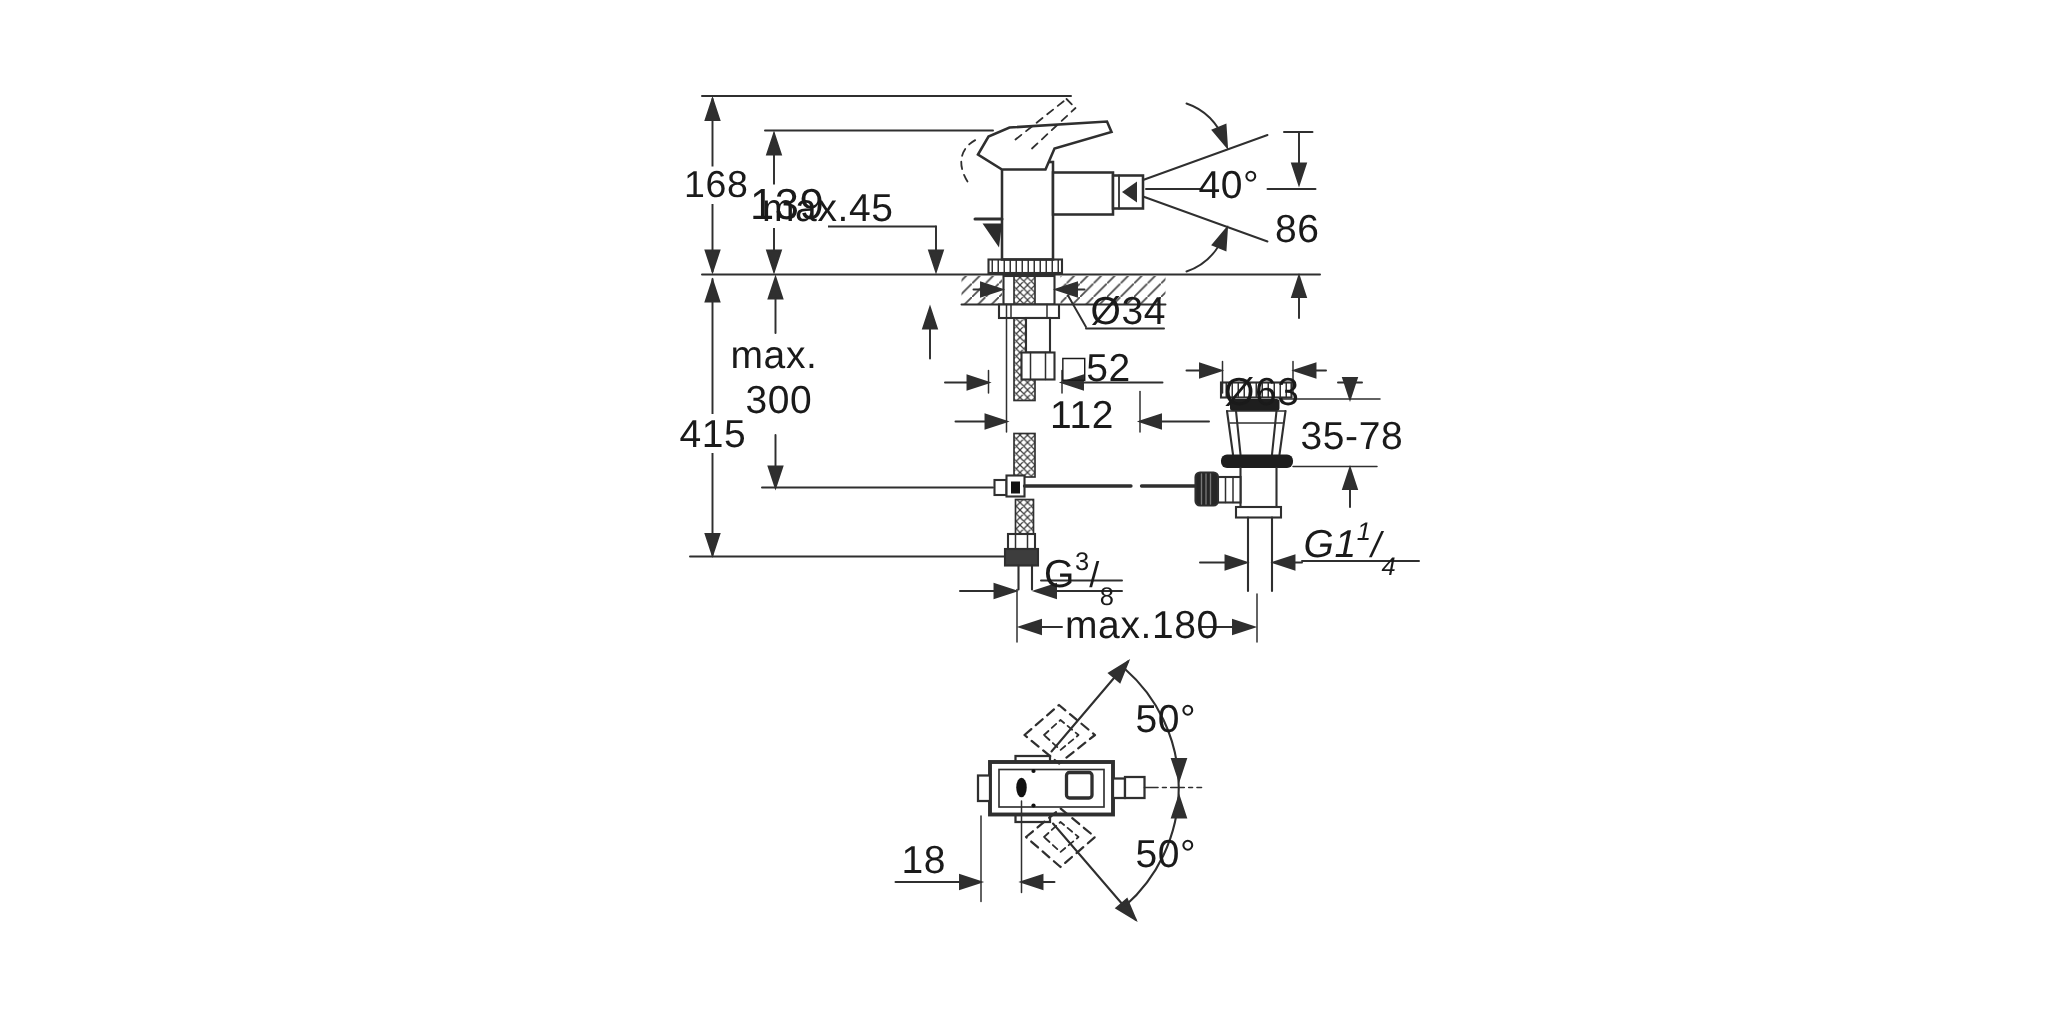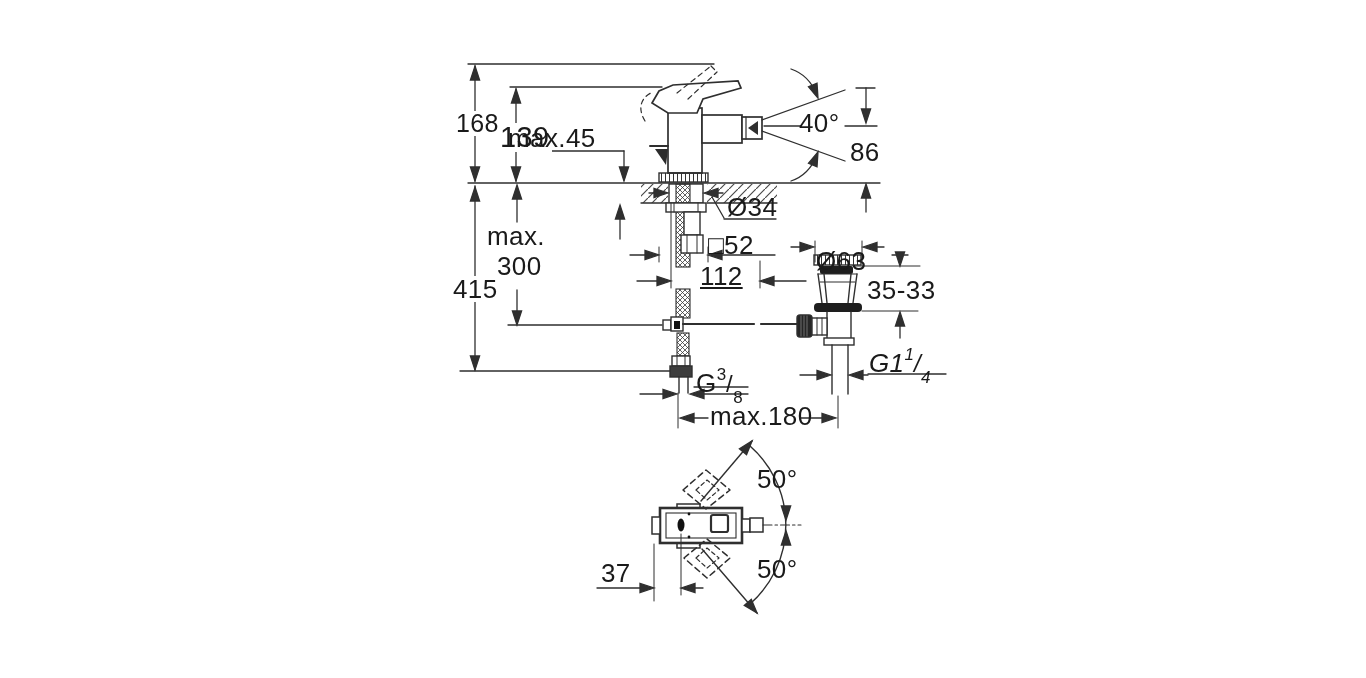--- a/index.html
+++ b/index.html
@@ -240,25 +240,25 @@
 </svg>
 
 <div class="lbl bg" style="left:454px;top:111px;font-size:25px;">168</div>
 <div class="lbl bg" style="left:498px;top:123px;font-size:29px;">139</div>
 <div class="lbl" style="left:508px;top:125px;">max.45</div>
 <div class="lbl" style="left:799px;top:110px;">40°</div>
 <div class="lbl" style="left:850px;top:139px;">86</div>
 <div class="lbl" style="left:727px;top:194px;">Ø34</div>
 <div class="lbl" style="left:708px;top:232px;">□52</div>
 <div class="lbl" style="left:816px;top:248px;text-align:right;">Ø63</div>
-<div class="lbl" style="left:867px;top:277px;">35-33</div>
-<div class="lbl" style="left:700px;top:263px;text-decoration:underline;">112</div>
+<div class="lbl" style="left:867px;top:277px;">35-78</div>
+<div class="lbl" style="left:700px;top:263px;">112</div>
 <div class="lbl" style="left:487px;top:223px;">max.</div>
 <div class="lbl" style="left:497px;top:253px;text-align:center;">300</div>
 <div class="lbl bg" style="left:451px;top:276px;">415</div>
 <div class="lbl" style="left:696px;top:368px;"><span>G</span><sup>3</sup><span class="slash">/</span><sub>8</sub></div>
 <div class="lbl" style="left:869px;top:348px;font-style:italic;"><span>G1</span><sup>1</sup><span class="slash">/</span><sub>4</sub></div>
 <div class="lbl" style="left:710px;top:403px;">max.180</div>
 <div class="lbl" style="left:757px;top:466px;">50°</div>
 <div class="lbl" style="left:757px;top:556px;">50°</div>
-<div class="lbl" style="left:601px;top:560px;">37</div>
+<div class="lbl" style="left:601px;top:560px;">18</div>
 
 </div>
 
 </body></html>

